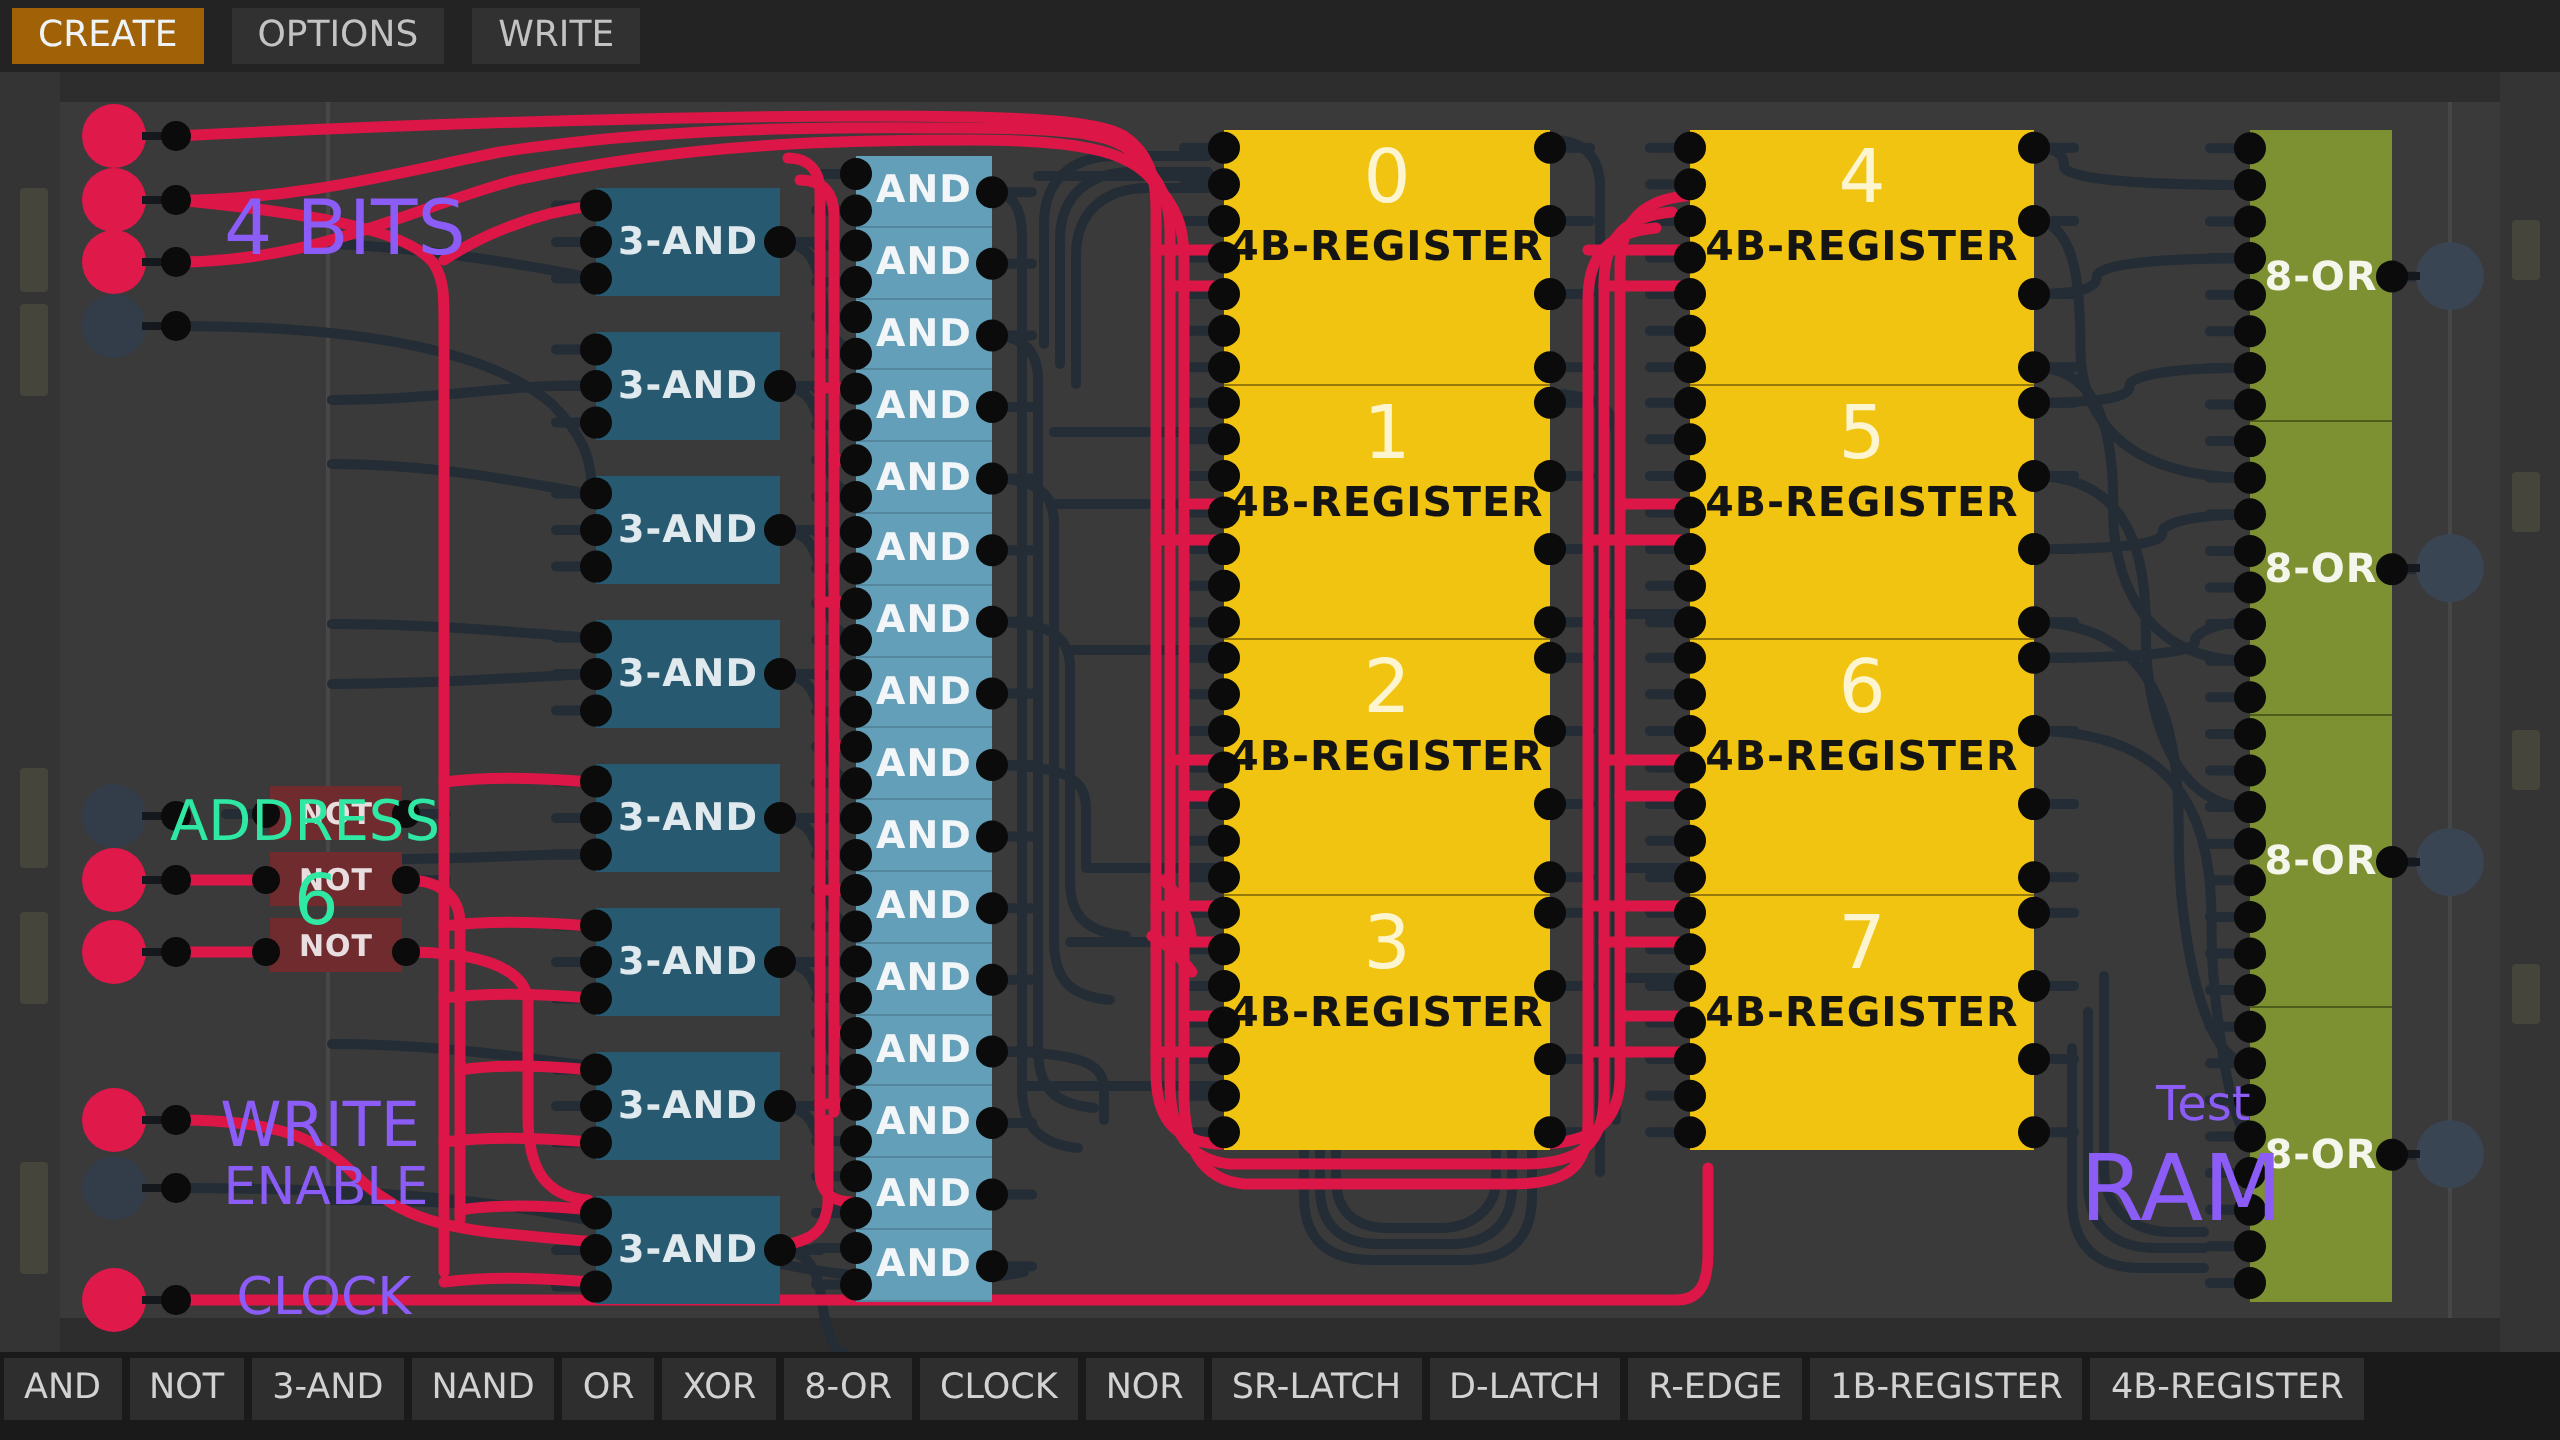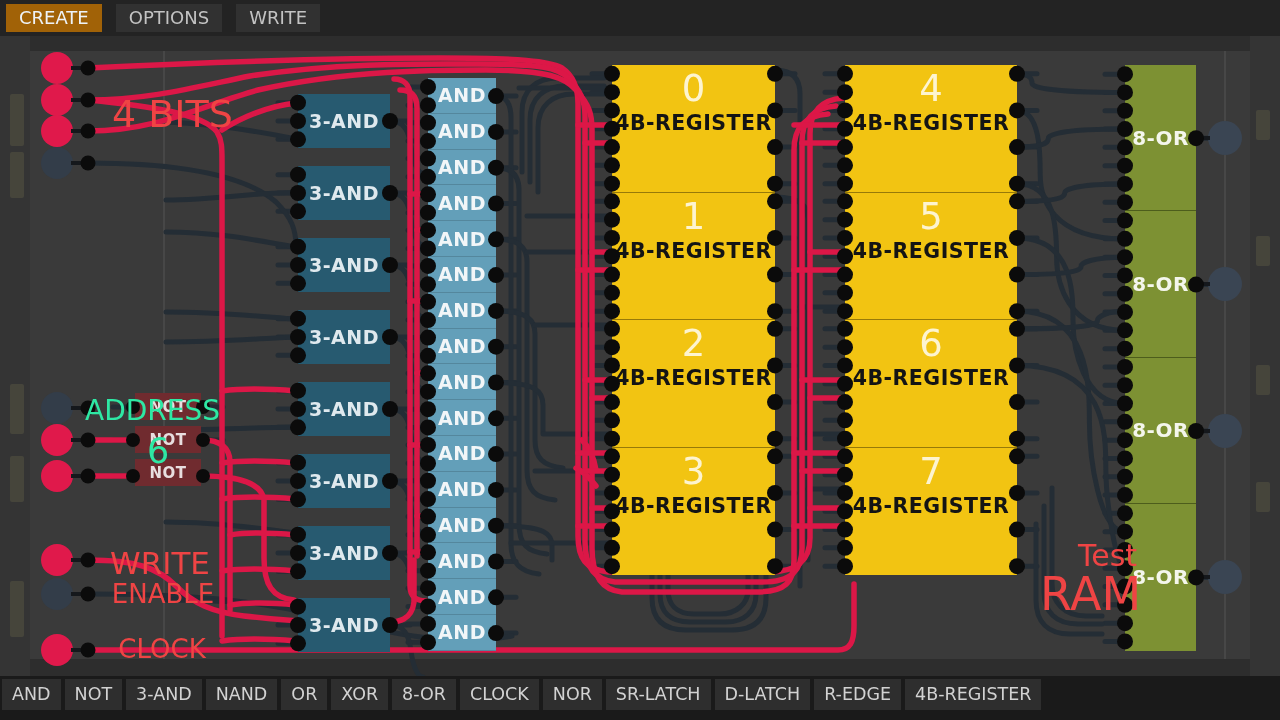--- a/index.html
+++ b/index.html
@@ -64,28 +64,28 @@
   .inpin:nth-child(1){top:52px}  .inpin:nth-child(2){top:84px}  .inpin:nth-child(3){top:115px}
   .inpin:nth-child(4){top:147px} .inpin:nth-child(5){top:392px} .inpin:nth-child(6){top:424px}
   .inpin:nth-child(7){top:460px} .inpin:nth-child(8){top:544px} .inpin:nth-child(9){top:578px}
   .inpin:nth-child(10){top:634px}
   .outpin { position:absolute; left:1208px; width:34px; height:34px; border-radius:50%; background:#3a4553; }
   .outpin::before { content:""; position:absolute; left:-14px; top:15px; width:16px; height:4px; background:#15181c; }
   .outpin:nth-child(1){top:121px} .outpin:nth-child(2){top:267px}
   .outpin:nth-child(3){top:414px} .outpin:nth-child(4){top:560px}
 
   
-  .lbl { position:absolute; z-index:20; color:#ef4444; white-space:nowrap; }
+  .lbl { position:absolute; z-index:20; color:#8b5cf6; white-space:nowrap; }
   .lbl-bits   { left:112px; top:92px;  font-size:38px; }
   .lbl-addr   { left:85px;  top:394px; font-size:28px; color:#2ee8a4;text-align:center; }
   .lbl-addrv  { left:147px; top:431px; font-size:35px; color:#2ee8a4; }
   .lbl-write  { left:100px; top:545px; width:120px; text-align:center; font-size:31px; }
   .lbl-enable { left:100px; top:579px; width:126px; text-align:center; font-size:26px; }
   .lbl-clock  { left:100px; top:634px; width:124px; text-align:center; font-size:26px; }
-  .lbl-test   { left:1078px; top:538px; font-size:30px; }
+  .lbl-test   { left:1078px; top:538px; font-size:24px; }
   .lbl-ram    { left:1040px; top:567px; font-size:46px; }
 
   
   .toolbar { position:absolute; left:0; top:676px; width:1280px; height:44px; background:#1a1a1a;
     display:flex; align-items:flex-start; padding:3px 0 0 2px; gap:4px; z-index:40; overflow:hidden; }
   .twrap { display:flex; }
   .tbtn { height:31px; padding:0 10px; border:none; background:#2e2e2e; color:#d2d2d2;
     font-family:inherit; font-size:17.5px; line-height:31px; white-space:nowrap; cursor:pointer; }
 </style>
 </head>
@@ -803,17 +803,20 @@
       <div class="twrap">
         <button class="tbtn">SR-LATCH</button>
       </div>
       <div class="twrap">
         <button class="tbtn">D-LATCH</button>
       </div>
       <div class="twrap">
         <button class="tbtn">R-EDGE</button>
       </div>
       <div class="twrap">
+        <button class="tbtn">1B-REGISTER</button>
+      </div>
+      <div class="twrap">
         <button class="tbtn">4B-REGISTER</button>
       </div>
     </div>
 
 </div>
 
 </body></html>

